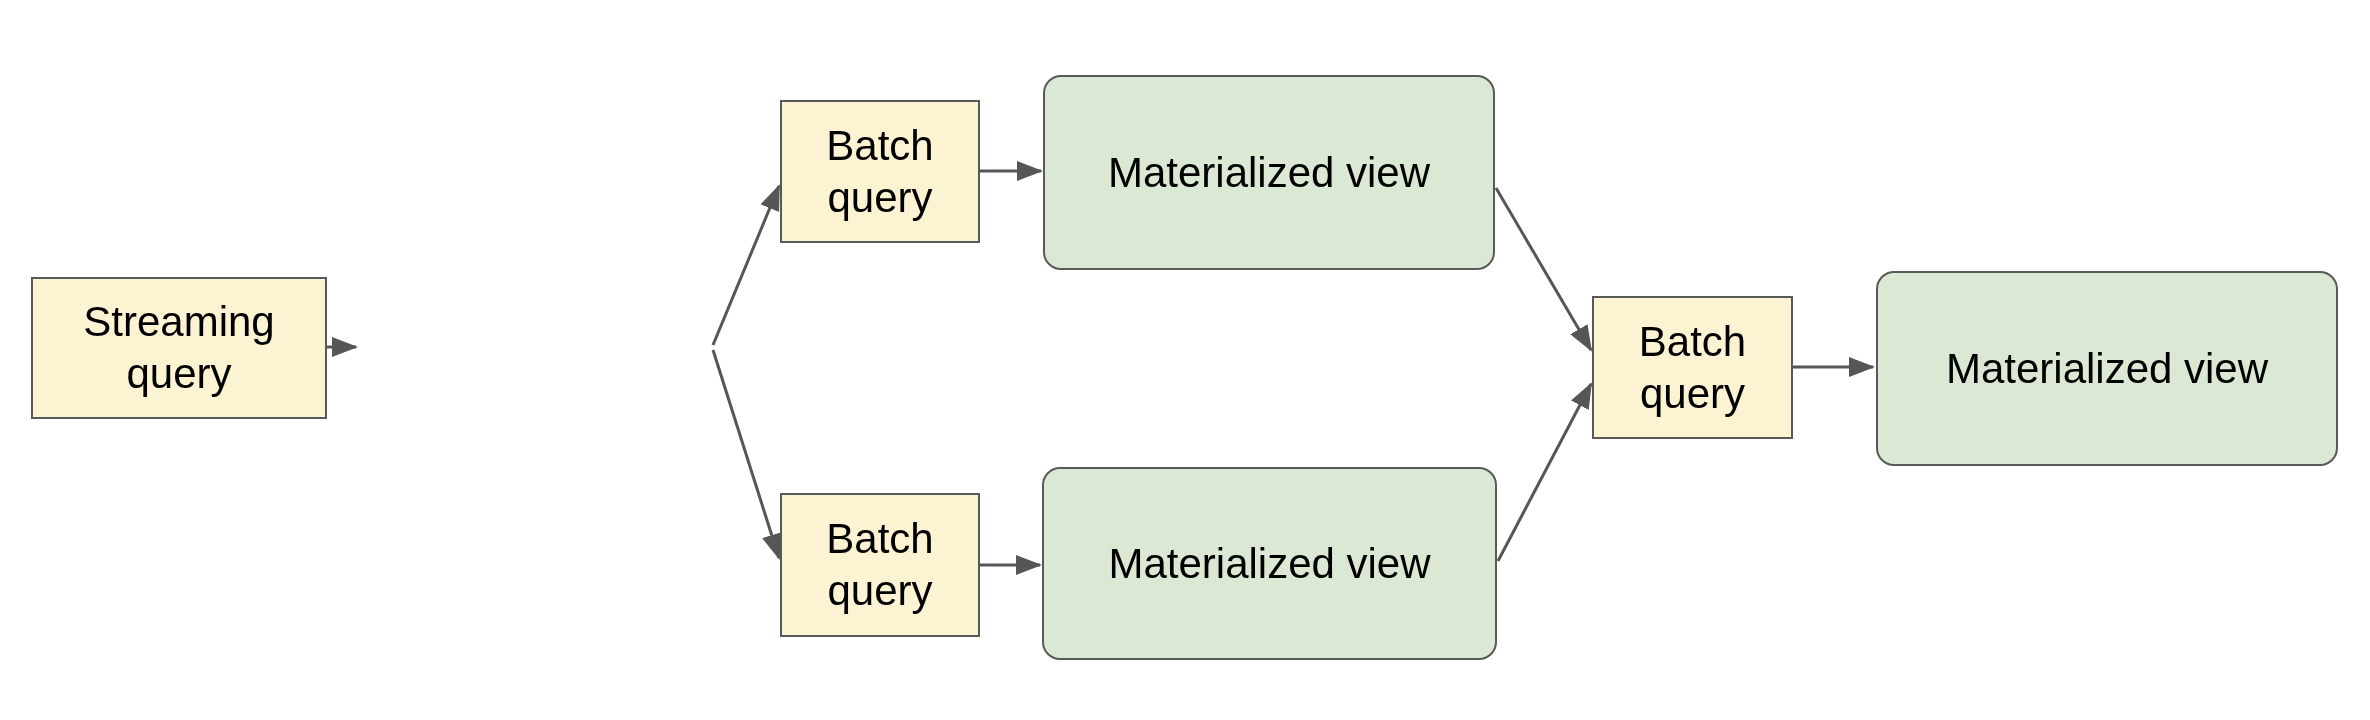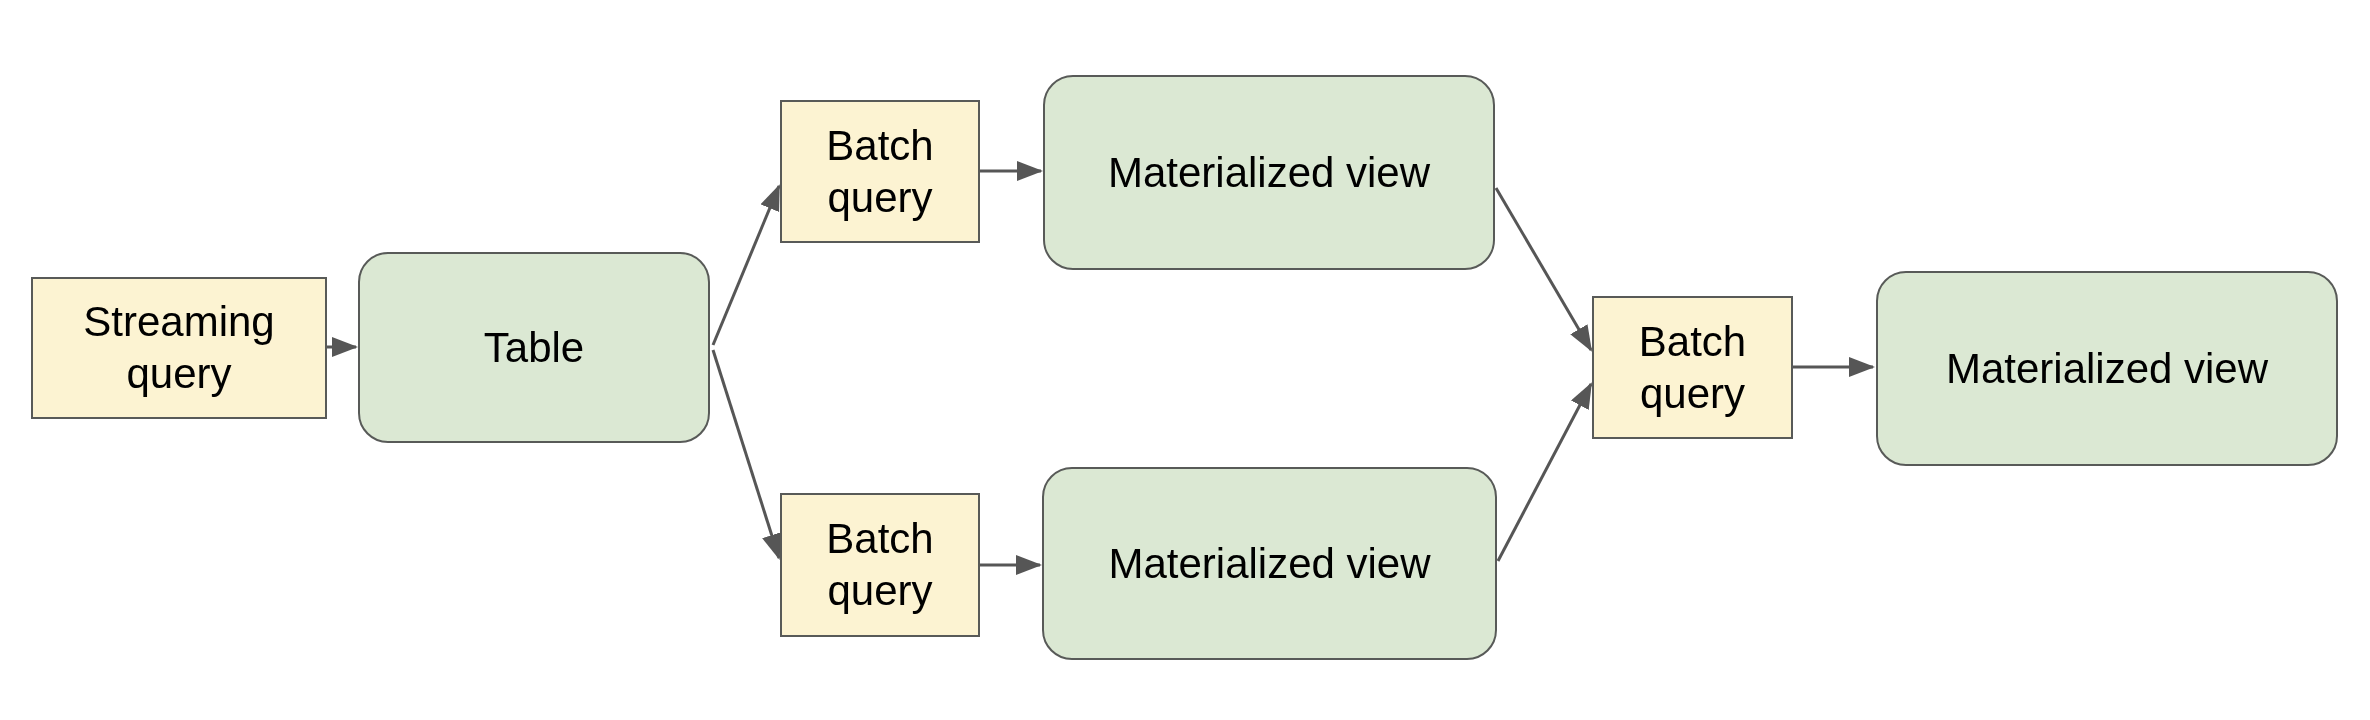--- a/index.html
+++ b/index.html
@@ -40,21 +40,21 @@
     padding: 0 6px;
   }
   .node.query {
     background: var(--yellow-fill);
     border: 2.5px solid var(--border);
     text-align: center;
   }
   .node.store {
     background: var(--green-fill);
     border: 2.5px solid var(--border);
-    border-radius: 30px;
+    border-radius: 18px;
   }
   
   .n-streaming-query   { left: 31px;   top: 277px; width: 296px; height: 142px; }
   .n-table             { left: 358px;  top: 252px; width: 352px; height: 191px; }
   .n-batch-top         { left: 780px;  top: 100px; width: 200px; height: 143px; }
   .n-mv-top            { left: 1043px; top: 75px;  width: 452px; height: 195px; }
   .n-batch-bottom      { left: 780px;  top: 493px; width: 200px; height: 144px; }
   .n-mv-bottom         { left: 1042px; top: 467px; width: 455px; height: 193px; }
   .n-batch-right       { left: 1592px; top: 296px; width: 201px; height: 143px; }
   .n-mv-right          { left: 1876px; top: 271px; width: 462px; height: 195px; }
@@ -77,23 +77,20 @@
     <line x1="980" y1="565" x2="1040" y2="565" marker-end="url(#arrowhead)"></line>
     <line x1="1496" y1="188" x2="1591" y2="350" marker-end="url(#arrowhead)"></line>
     <line x1="1498" y1="561" x2="1591" y2="384" marker-end="url(#arrowhead)"></line>
     <line x1="1793" y1="367" x2="1873" y2="367" marker-end="url(#arrowhead)"></line>
   </svg>
 
   <div class="node query n-streaming-query">
     <span>Streaming query</span>
   </div>
 
-  <div class="node store n-table">
-    <span>Table</span>
-  </div>
 
   <div class="node query n-batch-top">
     <span>Batch query</span>
   </div>
 
   <div class="node store n-mv-top">
     <span>Materialized view</span>
   </div>
 
   <div class="node query n-batch-bottom">

